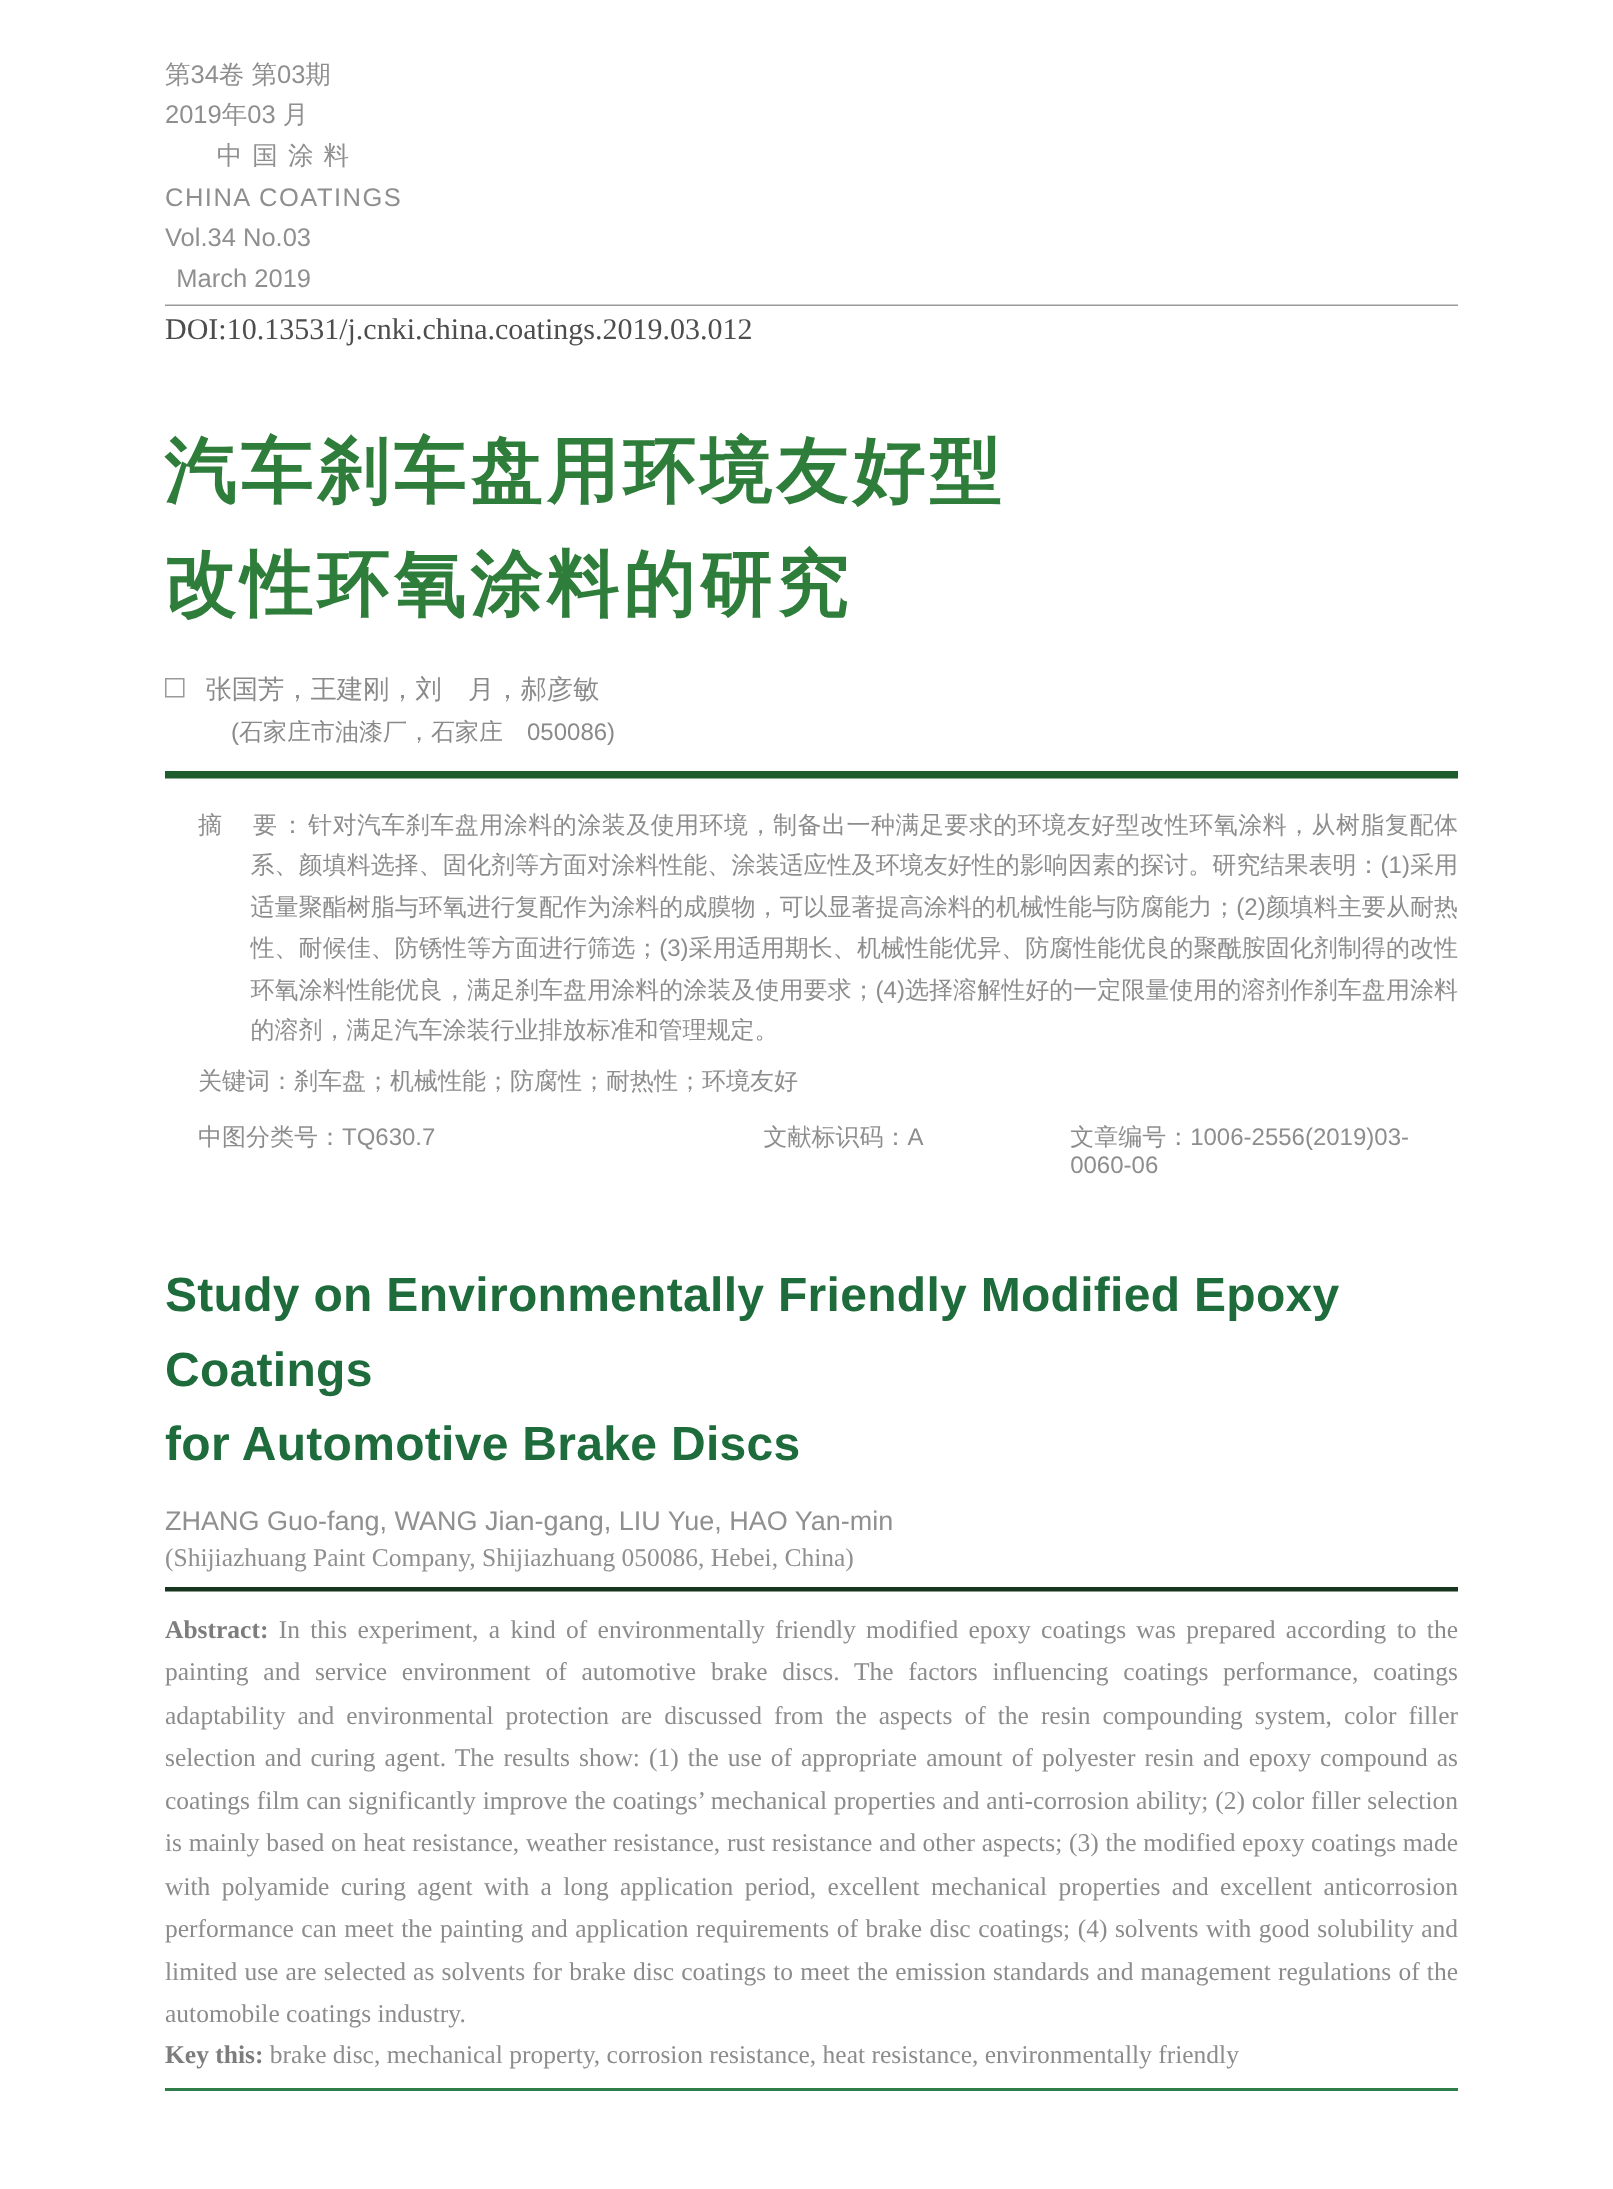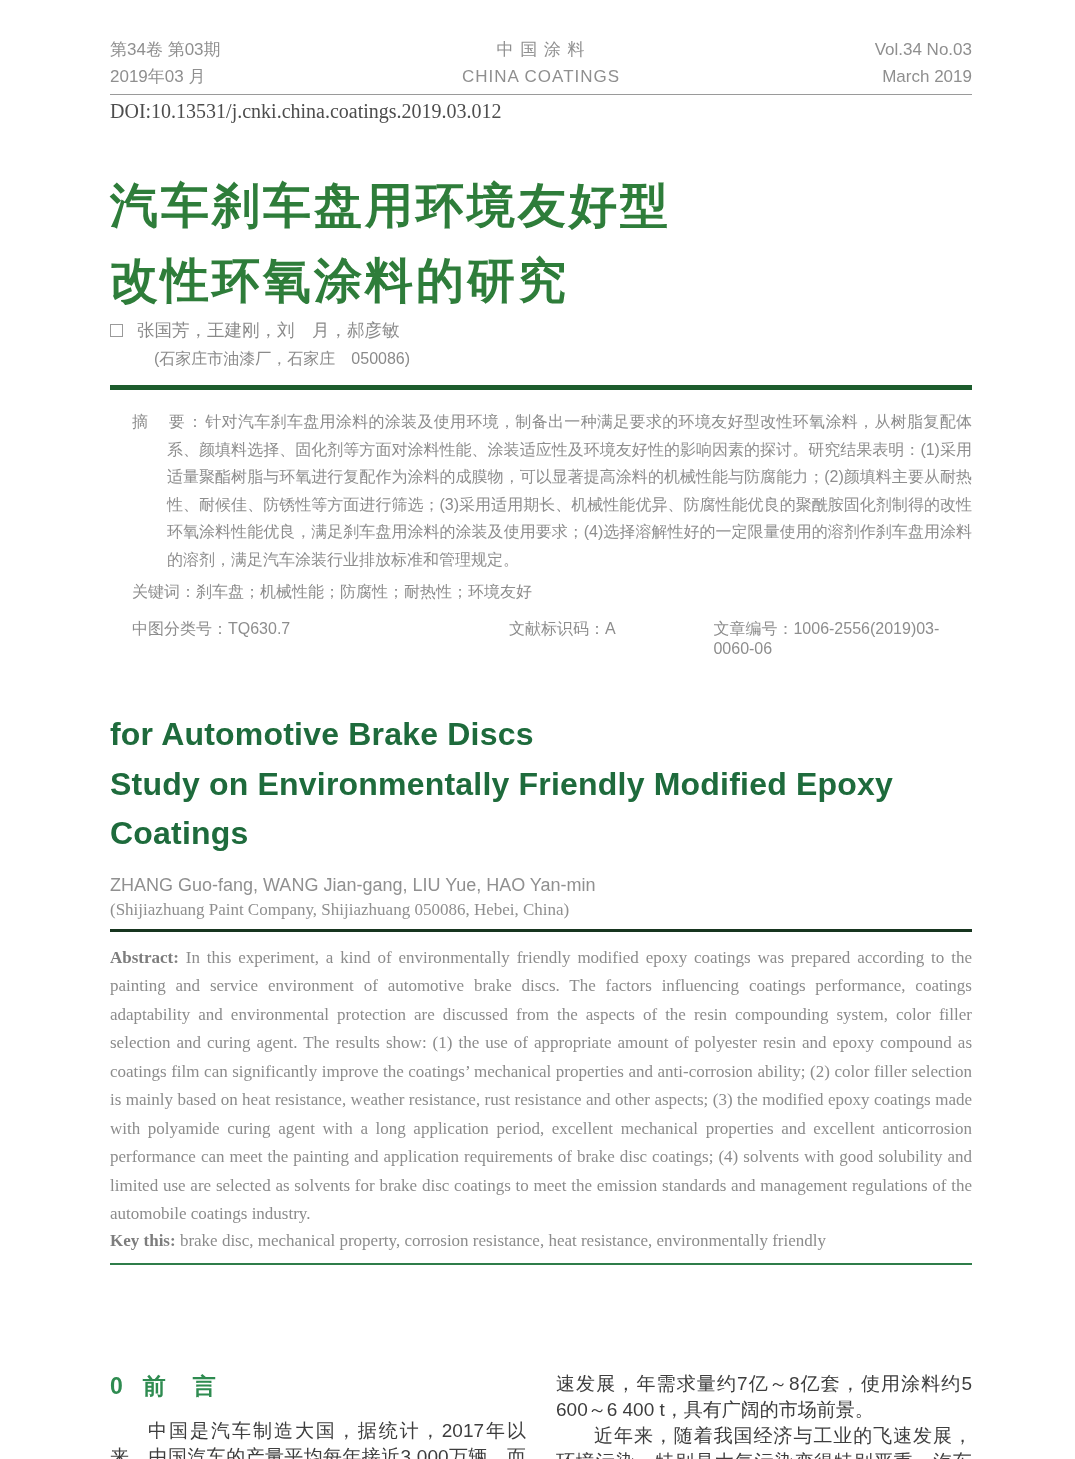--- a/index.html
+++ b/index.html
@@ -18,40 +18,42 @@
   
   .jheader {
     display: flex;
     justify-content: space-between;
     align-items: flex-start;
     color: #8f8f8f;
     font-size: 17px;
     line-height: 1.6;
     padding-bottom: 4px;
     border-bottom: 1.5px solid #9a9a9a;
+    flex-direction: column;
   }
   .jheader .col { flex: 1; }
   .jheader .col.center { text-align: center; letter-spacing: 1px; }
   .jheader .col.right { text-align: right; }
   .doi-line {
     margin-top: 5px;
     color: #4d4d4d;
     font-size: 20px;
     font-family: "Liberation Serif", serif;
   }
   
   .cn-title {
     margin-top: 46px;
     color: #2e7d3a;
     font-size: 48px;
     font-weight: bold;
     line-height: 1.55;
     letter-spacing: 3px;
   }
   .cn-authors {
+    margin-top: 20px;
     color: #8a8a8a;
     font-size: 17.5px;
     display: flex;
     align-items: center;
   }
   .author-marker {
     display: inline-block;
     width: 13px; height: 13px;
     border: 1.5px solid #9a9a9a;
     margin-right: 14px;
@@ -179,22 +181,22 @@
     <p class="cn-abstract"><span class="lbl">摘　要：</span><span>针对汽车刹车盘用涂料的涂装及使用环境，制备出一种满足要求的环境友好型改性环氧涂料，从树脂复配体系、颜填料选择、固化剂等方面对涂料性能、涂装适应性及环境友好性的影响因素的探讨。研究结果表明：(1)采用适量聚酯树脂与环氧进行复配作为涂料的成膜物，可以显著提高涂料的机械性能与防腐能力；(2)颜填料主要从耐热性、耐候佳、防锈性等方面进行筛选；(3)采用适用期长、机械性能优异、防腐性能优良的聚酰胺固化剂制得的改性环氧涂料性能优良，满足刹车盘用涂料的涂装及使用要求；(4)选择溶解性好的一定限量使用的溶剂作刹车盘用涂料的溶剂，满足汽车涂装行业排放标准和管理规定。</span></p>
     <p class="cn-keywords"><span>关键词：</span><span>刹车盘；机械性能；防腐性；耐热性；环境友好</span></p>
     <div class="cn-meta">
       <span class="m1">中图分类号：TQ630.7</span>
       <span class="m2">文献标识码：A</span>
       <span class="m3">文章编号：1006-2556(2019)03-0060-06</span>
     </div>
   </div>
 
   <h2 class="en-title">
+    <div>Study on Environmentally Friendly Modified Epoxy Coatings</div>
     <div>for Automotive Brake Discs</div>
-    <div>Study on Environmentally Friendly Modified Epoxy Coatings</div>
   </h2>
   <div class="en-authors">ZHANG Guo-fang, WANG Jian-gang, LIU Yue, HAO Yan-min</div>
   <div class="en-affil">(Shijiazhuang Paint Company, Shijiazhuang 050086, Hebei, China)</div>
 
   <div class="rule-dark"></div>
 
   <p class="en-abstract"><b>Abstract:</b> <span>In this experiment, a kind of environmentally friendly modified epoxy coatings was prepared according to the painting and service environment of automotive brake discs. The factors influencing coatings performance, coatings adaptability and environmental protection are discussed from the aspects of the resin compounding system, color filler selection and curing agent. The results show: (1) the use of appropriate amount of polyester resin and epoxy compound as coatings film can significantly improve the coatings’ mechanical properties and anti-corrosion ability; (2) color filler selection is mainly based on heat resistance, weather resistance, rust resistance and other aspects; (3) the modified epoxy coatings made with polyamide curing agent with a long application period, excellent mechanical properties and excellent anticorrosion performance can meet the painting and application requirements of brake disc coatings; (4) solvents with good solubility and limited use are selected as solvents for brake disc coatings to meet the emission standards and management regulations of the automobile coatings industry.</span></p>
   <p class="en-keywords"><b>Key this:</b> <span>brake disc, mechanical property, corrosion resistance, heat resistance, environmentally friendly</span></p>
 
   <div class="rule-thin-green"></div>

